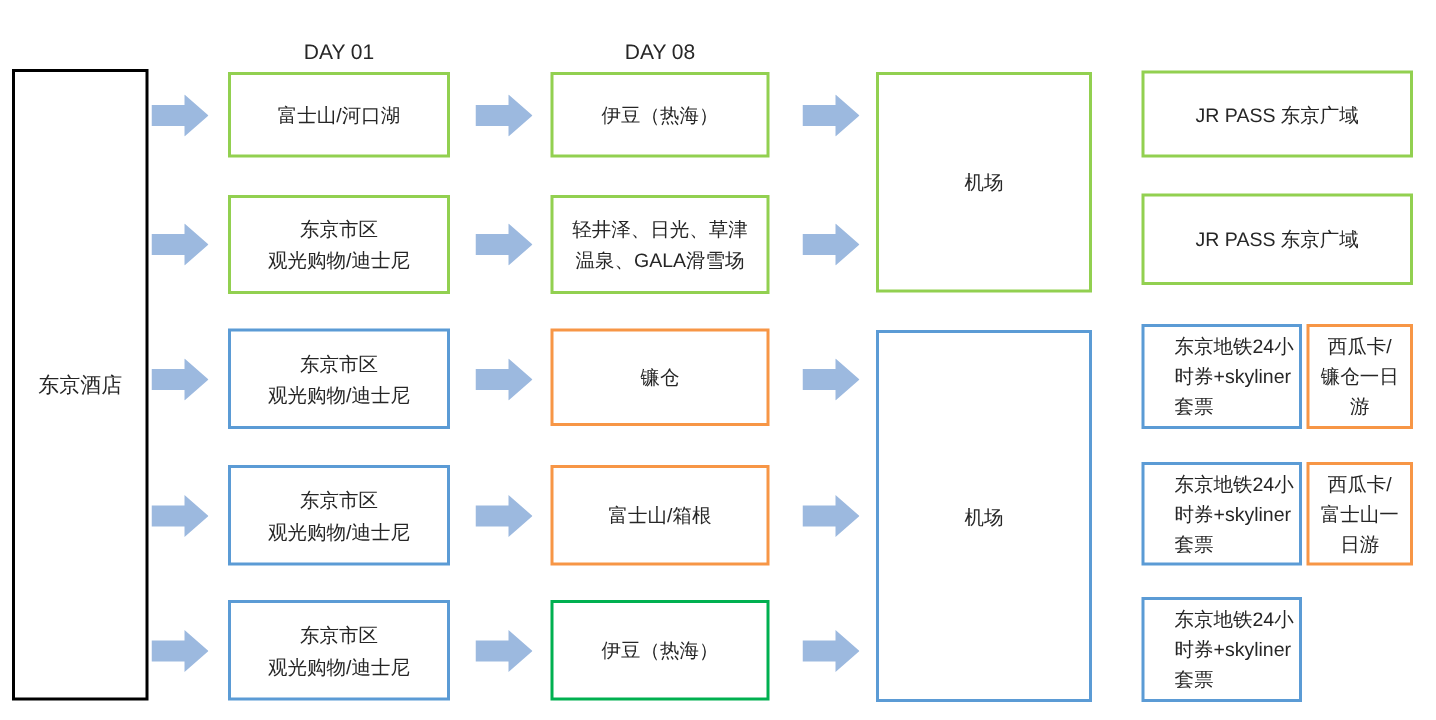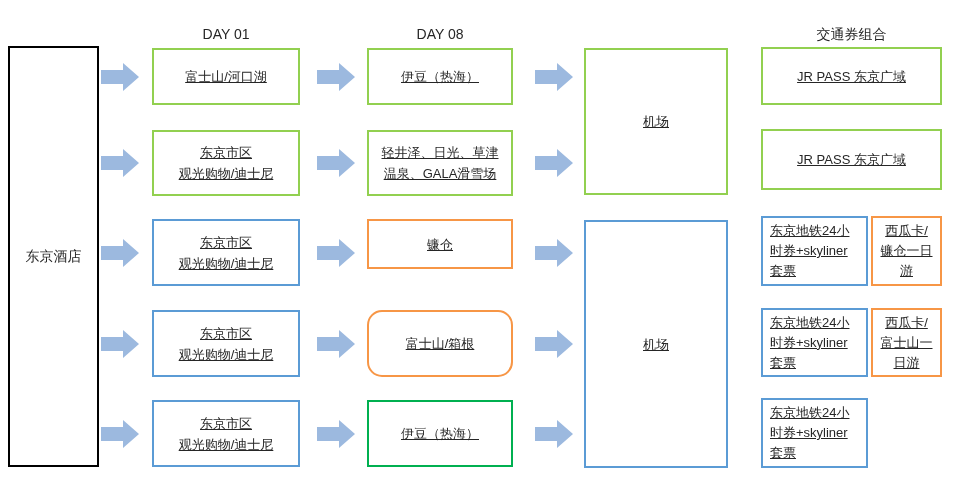--- a/index.html
+++ b/index.html
@@ -16,48 +16,46 @@
   .canvas{position:relative;width:957px;height:480px;background:#ffffff;overflow:hidden;}
   .hdr{
     position:absolute;top:5px;height:18px;font-size:14px;color:var(--text);
     text-align:center;line-height:18px;white-space:nowrap;margin-top:20px;
   }
   .box{
     position:absolute;box-sizing:border-box;background:#fff;
     display:flex;align-items:center;justify-content:center;
     text-align:center;font-size:13px;line-height:21px;color:var(--text);
     white-space:pre-line;
-    text-decoration:underline;
   }
   .bd-lgreen{border:2px solid var(--light-green);}
   .bd-green{border:2px solid var(--dark-green);}
   .bd-blue{border:2px solid var(--blue);}
   .bd-orange{border:2px solid var(--orange);}
   .hotel{
     position:absolute;box-sizing:border-box;border:2px solid var(--hotel-border);
     background:#fff;display:flex;align-items:center;justify-content:center;
     font-size:14px;color:var(--text);
   }
   .split{
     line-height:20px;font-size:13px;
   }
   .split-left{
-    justify-content:flex-start;text-align:left;padding-left:7px;
+    justify-content:flex-start;text-align:left;padding-left:20px;
   }
   .arrow{position:absolute;width:38px;height:28px;}
   .arrow polygon{fill:var(--arrow-blue);}
 </style>
 </head>
 <body>
 
 <div class="canvas">
 
   <div class="hdr" style="left:152px;width:148px;">DAY 01</div>
   <div class="hdr" style="left:367px;width:146px;">DAY 08</div>
-  <div class="hdr" style="left:761px;width:181px;">交通券组合</div>
 
   <div class="hotel" style="left:8px;top:46px;width:91px;height:421px;">东京酒店</div>
 
   <svg class="arrow" style="left:101px;top:63px;" viewBox="0 0 38 28">
       <polygon points="0,7 22,7 22,0 38,14 22,28 22,21 0,21"></polygon>
     </svg>
   <svg class="arrow" style="left:101px;top:149px;" viewBox="0 0 38 28">
       <polygon points="0,7 22,7 22,0 38,14 22,28 22,21 0,21"></polygon>
     </svg>
   <svg class="arrow" style="left:101px;top:239px;" viewBox="0 0 38 28">
@@ -92,22 +90,22 @@
   <svg class="arrow" style="left:317px;top:330px;" viewBox="0 0 38 28">
       <polygon points="0,7 22,7 22,0 38,14 22,28 22,21 0,21"></polygon>
     </svg>
   <svg class="arrow" style="left:317px;top:420px;" viewBox="0 0 38 28">
       <polygon points="0,7 22,7 22,0 38,14 22,28 22,21 0,21"></polygon>
     </svg>
 
   <div class="box bd-lgreen" style="left:367px;top:48px;width:146px;height:57px;">伊豆（热海）</div>
   <div class="box bd-lgreen" style="left:367px;top:130px;width:146px;height:66px;">轻井泽、日光、草津
 温泉、GALA滑雪场</div>
-  <div class="box bd-orange" style="left:367px;top:219px;width:146px;height:50px;">镰仓</div>
-  <div class="box bd-orange" style="left:367px;top:310px;width:146px;height:67px;border-radius:15px;">富士山/箱根</div>
+  <div class="box bd-orange" style="left:367px;top:219px;width:146px;height:65px;">镰仓</div>
+  <div class="box bd-orange" style="left:367px;top:310px;width:146px;height:67px;">富士山/箱根</div>
   <div class="box bd-green" style="left:367px;top:400px;width:146px;height:67px;">伊豆（热海）</div>
 
   <svg class="arrow" style="left:535px;top:63px;" viewBox="0 0 38 28">
       <polygon points="0,7 22,7 22,0 38,14 22,28 22,21 0,21"></polygon>
     </svg>
   <svg class="arrow" style="left:535px;top:149px;" viewBox="0 0 38 28">
       <polygon points="0,7 22,7 22,0 38,14 22,28 22,21 0,21"></polygon>
     </svg>
   <svg class="arrow" style="left:535px;top:239px;" viewBox="0 0 38 28">
       <polygon points="0,7 22,7 22,0 38,14 22,28 22,21 0,21"></polygon>

